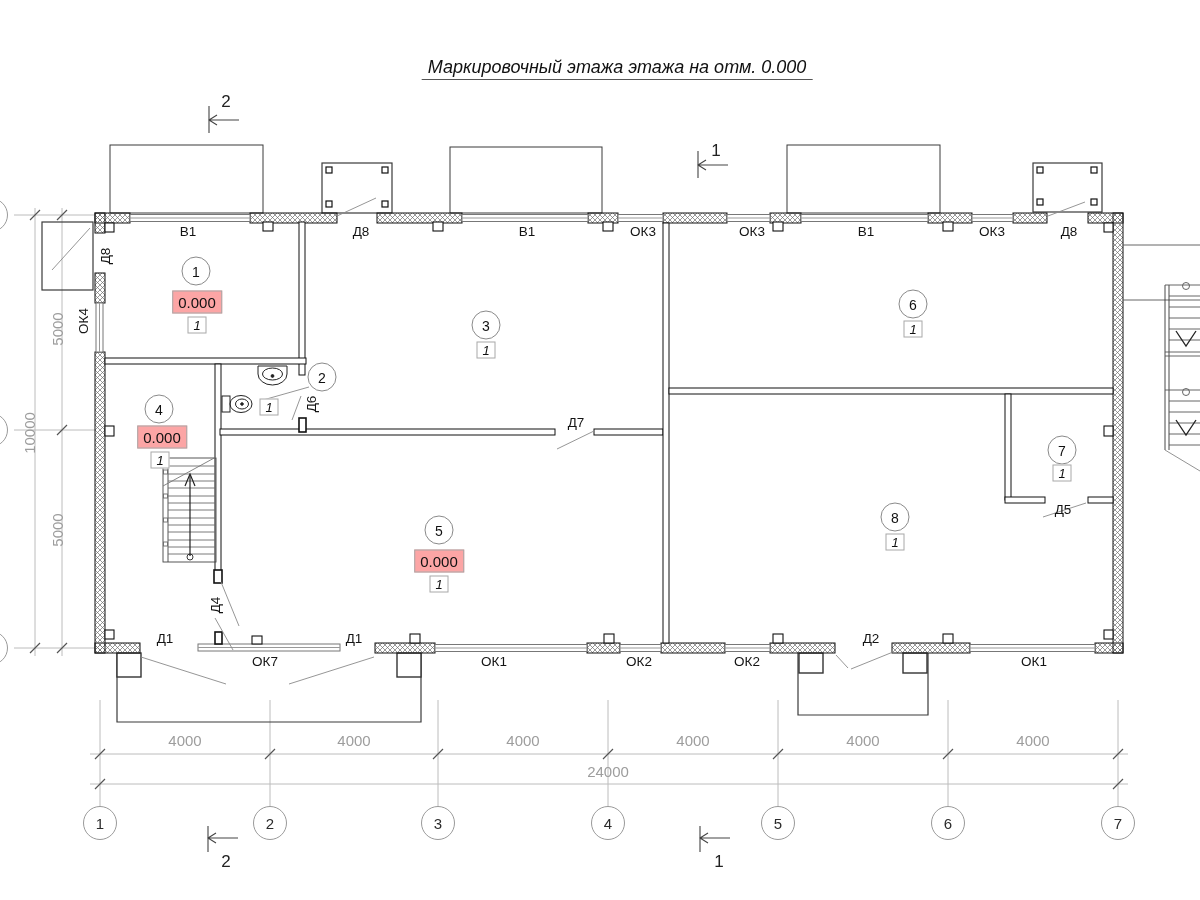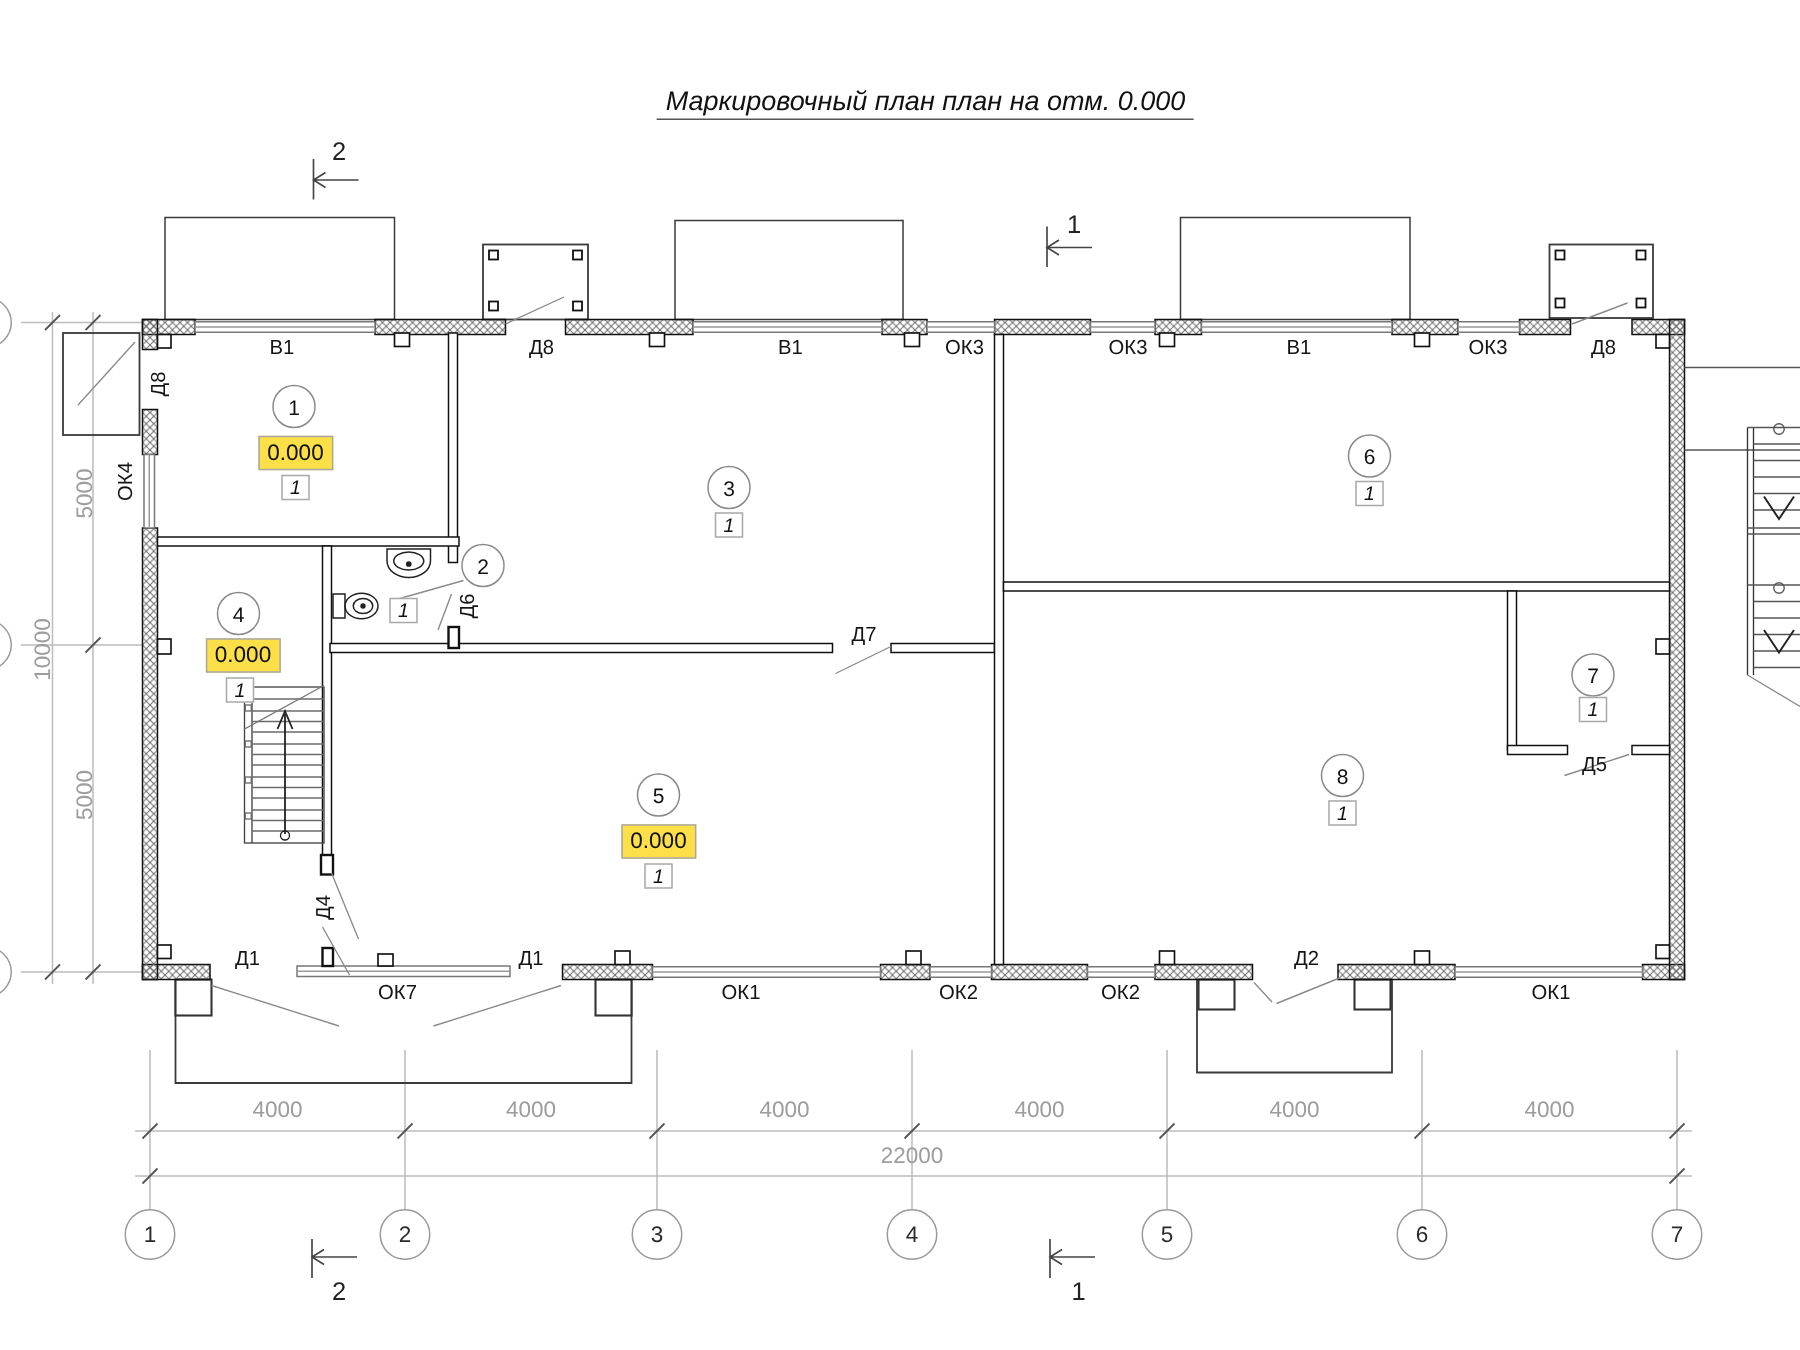--- a/index.html
+++ b/index.html
@@ -12,21 +12,21 @@
   .dim{font-size:15px;color:#9d9d9d}
   .axisnum{font-size:15px;color:#2b2b2b}
   .secnum{font-size:17px;color:#222}
   .title{font-size:18px;font-style:italic;color:#111;border-bottom:1px solid #555;padding:0 6px 3px}
   .rc{width:27px;height:27px;border:1px solid #8a8a8a;border-radius:50%;background:#fff;
       display:flex;align-items:center;justify-content:center;font-size:14px;color:#111;
       position:absolute;transform:translate(-50%,-50%)}
   .axc{width:32px;height:32px;border:1px solid #9a9a9a;border-radius:50%;background:#fff;
       display:flex;align-items:center;justify-content:center;
       position:absolute;transform:translate(-50%,-50%)}
-  .elev{border:1px solid #a8a8a8;background:#fde047;font-size:15px;color:#111;padding:2px 5px;
+  .elev{border:1px solid #a8a8a8;background:#fca5a5;font-size:15px;color:#111;padding:2px 5px;
       position:absolute;transform:translate(-50%,-50%)}
   .fin{border:1px solid #a8a8a8;background:#fff;font-size:13px;font-style:italic;color:#111;
       width:17px;height:15px;display:flex;align-items:center;justify-content:center;
       position:absolute;transform:translate(-50%,-50%)}
 </style>
 </head>
 <body>
 
 <div id="stage">
 
@@ -225,21 +225,21 @@
     </g>
 
     <g stroke="#444" stroke-width="1.1" fill="none">
       <path d="M209 106V133M209 120H239M217 115L209 120L217 125"></path>
       <path d="M698 151V178M698 165H728M706 160L698 165L706 170"></path>
       <path d="M208 826V852M208 838H238M216 833L208 838L216 843"></path>
       <path d="M700 826V852M700 838H730M708 833L700 838L708 843"></path>
     </g>
   </svg>
 
-  <div class="c title" style="left:617px;top:69px">Маркировочный план план на отм. 0.000</div>
+  <div class="c title" style="left:617px;top:69px">Маркировочный этажа этажа на отм. 0.000</div>
 
   <div class="c lbl" style="left:188px;top:232px">В1</div>
   <div class="c lbl" style="left:361px;top:232px">Д8</div>
   <div class="c lbl" style="left:527px;top:232px">В1</div>
   <div class="c lbl" style="left:643px;top:232px">ОК3</div>
   <div class="c lbl" style="left:752px;top:232px">ОК3</div>
   <div class="c lbl" style="left:866px;top:232px">В1</div>
   <div class="c lbl" style="left:992px;top:232px">ОК3</div>
   <div class="c lbl" style="left:1069px;top:232px">Д8</div>
 
@@ -345,21 +345,21 @@
   <div class="axc" style="left:-9px;top:215px"></div>
   <div class="axc" style="left:-9px;top:430px"></div>
   <div class="axc" style="left:-9px;top:648px"></div>
 
   <div class="c dim" style="left:185px;top:740px">4000</div>
   <div class="c dim" style="left:354px;top:740px">4000</div>
   <div class="c dim" style="left:523px;top:740px">4000</div>
   <div class="c dim" style="left:693px;top:740px">4000</div>
   <div class="c dim" style="left:863px;top:740px">4000</div>
   <div class="c dim" style="left:1033px;top:740px">4000</div>
-  <div class="c dim" style="left:608px;top:771px">22000</div>
+  <div class="c dim" style="left:608px;top:771px">24000</div>
   <div class="c rot dim" style="left:57px;top:329px">5000</div>
   <div class="c rot dim" style="left:29px;top:433px">10000</div>
   <div class="c rot dim" style="left:57px;top:530px">5000</div>
 
   <div class="c secnum" style="left:226px;top:101px">2</div>
   <div class="c secnum" style="left:716px;top:150px">1</div>
   <div class="c secnum" style="left:226px;top:861px">2</div>
   <div class="c secnum" style="left:719px;top:861px">1</div>
 
 </div>

